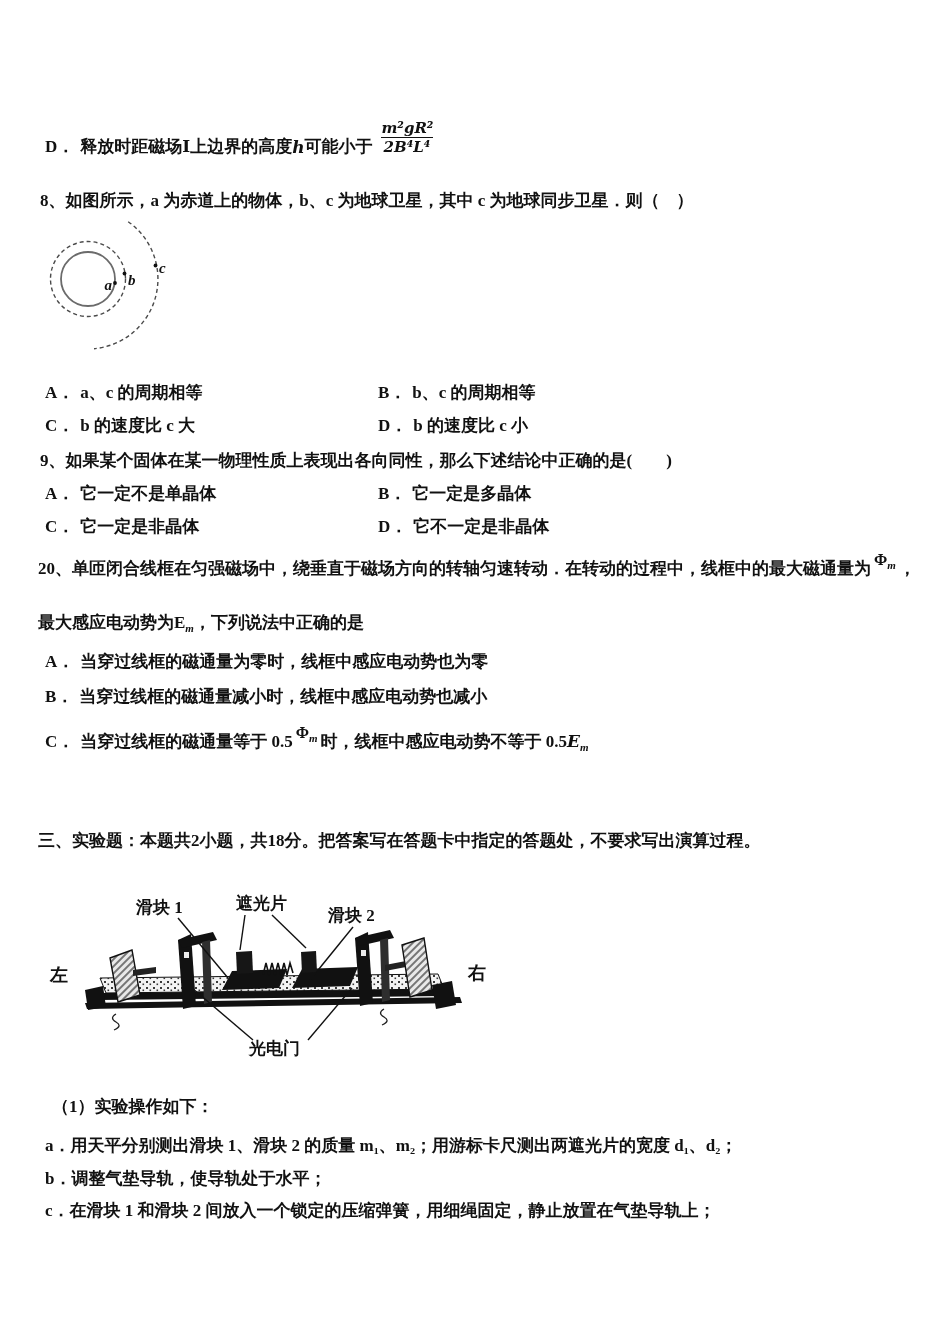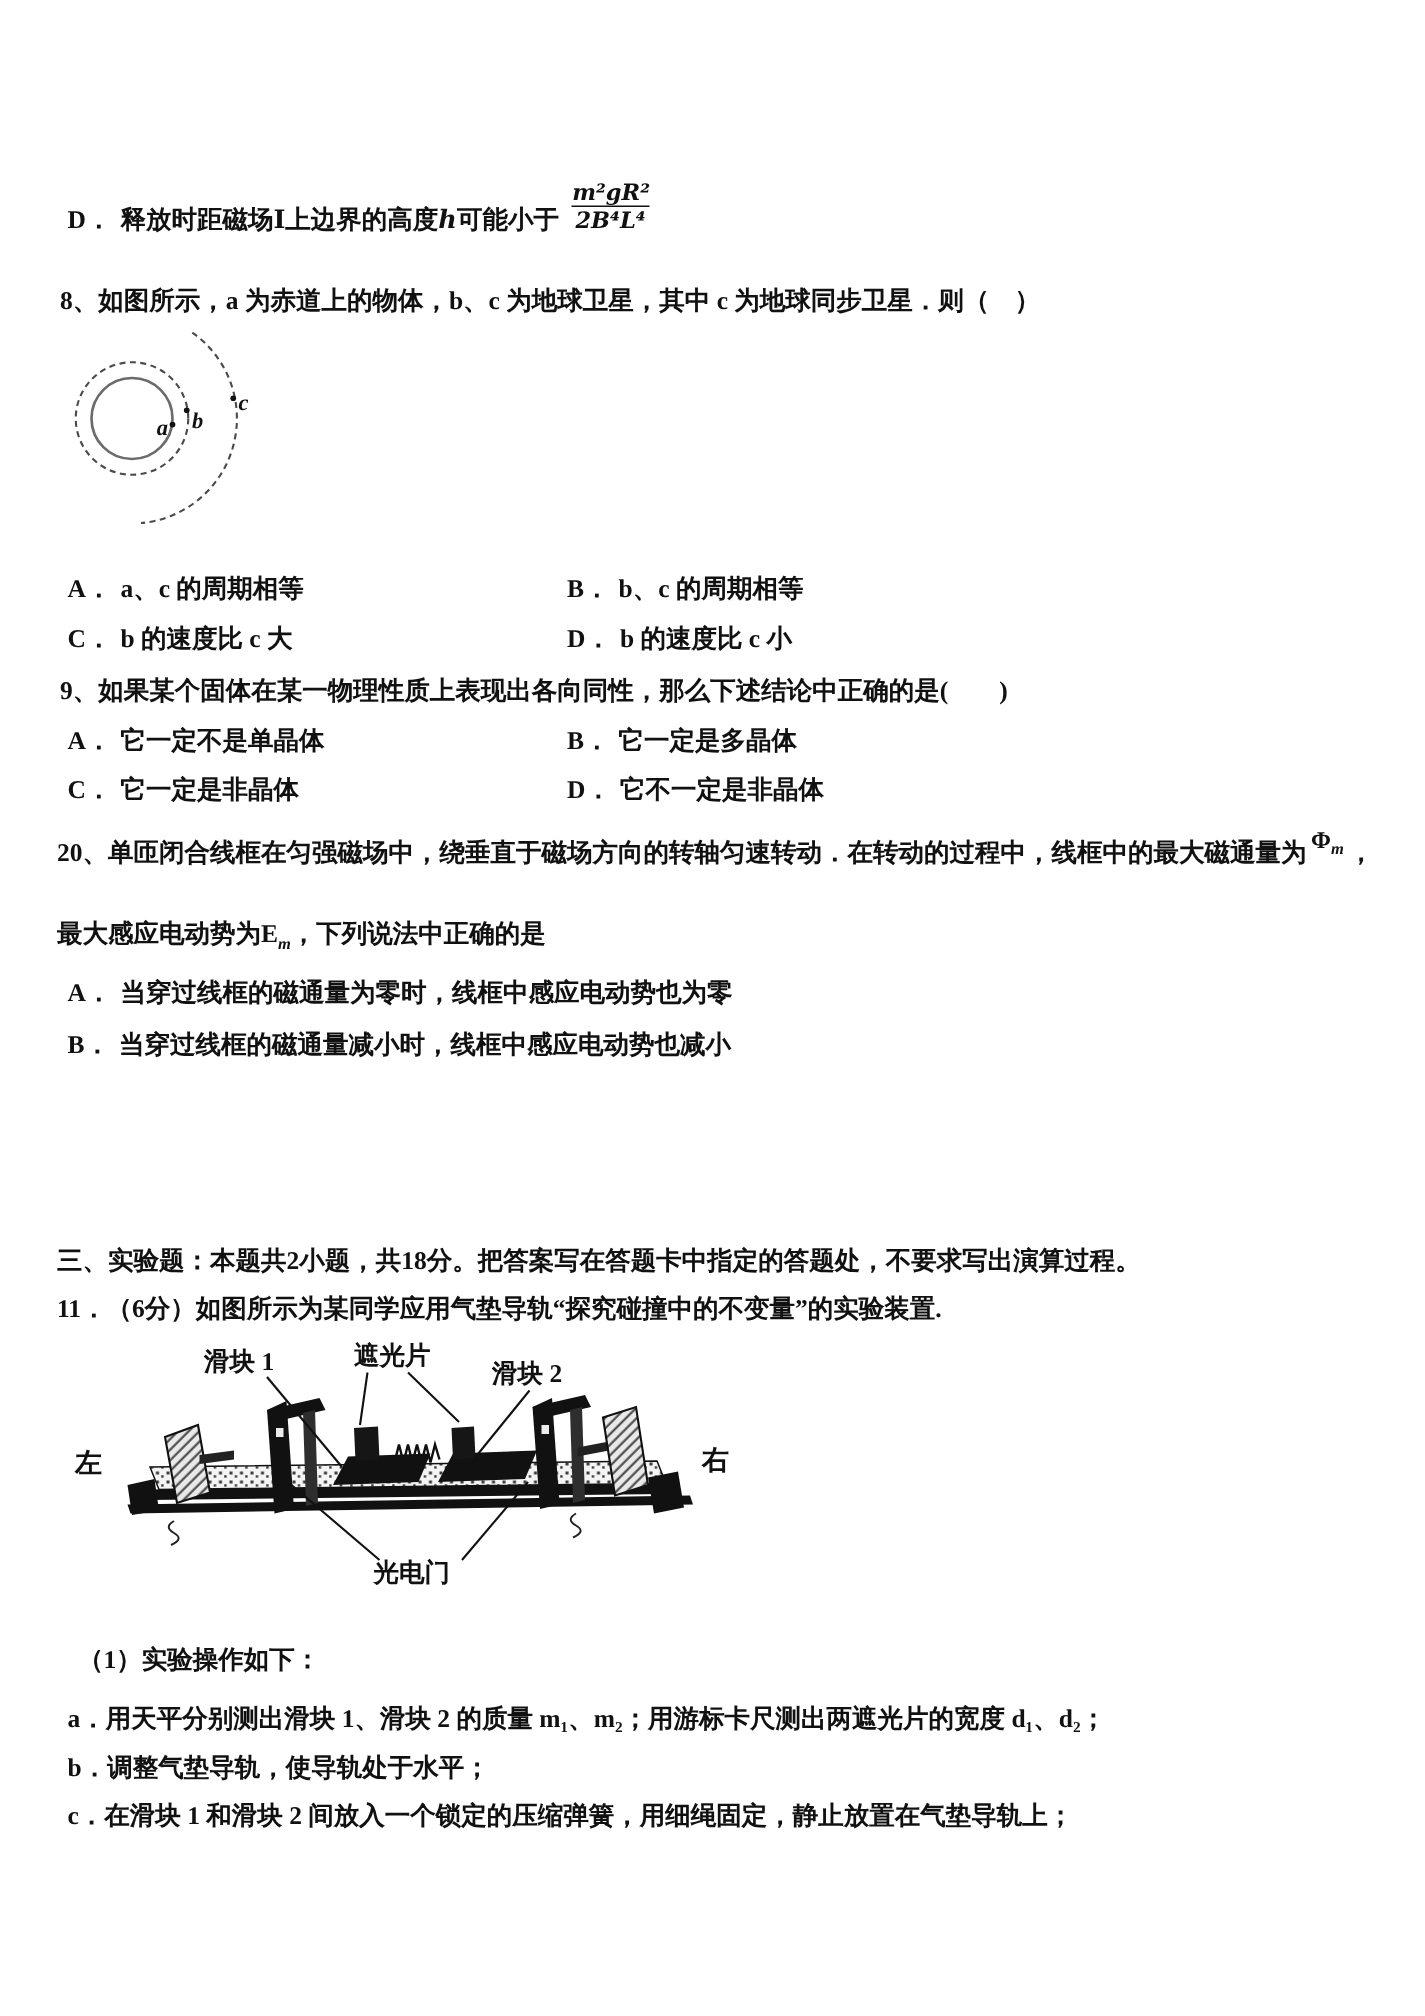--- a/index.html
+++ b/index.html
@@ -89,23 +89,25 @@
   <div class="line" style="left:38px; top:612px;">
     <span>最大感应电动势为</span><span><span>E</span><sub>m</sub></span><span>，下列说法中正确的是</span>
   </div>
 
   <div class="line" style="left:45px; top:651px;">
     <span class="lbl">A．</span><span>当穿过线框的磁通量为零时，线框中感应电动势也为零</span>
   </div>
   <div class="line" style="left:45px; top:686px;">
     <span class="lbl">B．</span><span>当穿过线框的磁通量减小时，线框中感应电动势也减小</span>
   </div>
+  <div class="line" style="left:45px; top:730px;">
+    <span class="lbl">C．</span><span>当穿过线框的磁通量等于 0.5</span><span class="raise"><span>Φ</span><sub>m</sub></span><span>时，线框中感应电动势不等于 0.5</span><span><i class="v">E</i><sub>m</sub></span>
+  </div>
 
   <div class="line" style="left:38px; top:830px;">三、实验题：本题共2小题，共18分。把答案写在答题卡中指定的答题处，不要求写出演算过程。</div>
-  <div class="line" style="left:38px; top:862px;">11．（6分）如图所示为某同学应用气垫导轨“探究碰撞中的不变量”的实验装置.</div>
 
   <svg style="position:absolute; left:40px; top:890px;" width="470" height="175" viewBox="0 0 470 175">
     <defs>
       <pattern id="stip" width="7" height="6" patternUnits="userSpaceOnUse">
         <rect width="7" height="6" fill="#f4f4f4"></rect>
         <rect x="1" y="1" width="2" height="2" fill="#3a3a3a"></rect>
         <rect x="4.5" y="3.5" width="1.6" height="1.6" fill="#3a3a3a"></rect>
       </pattern>
       <pattern id="hatch" width="5" height="5" patternUnits="userSpaceOnUse" patternTransform="rotate(45)">
         <rect width="5" height="5" fill="#e9e9e9"></rect>

